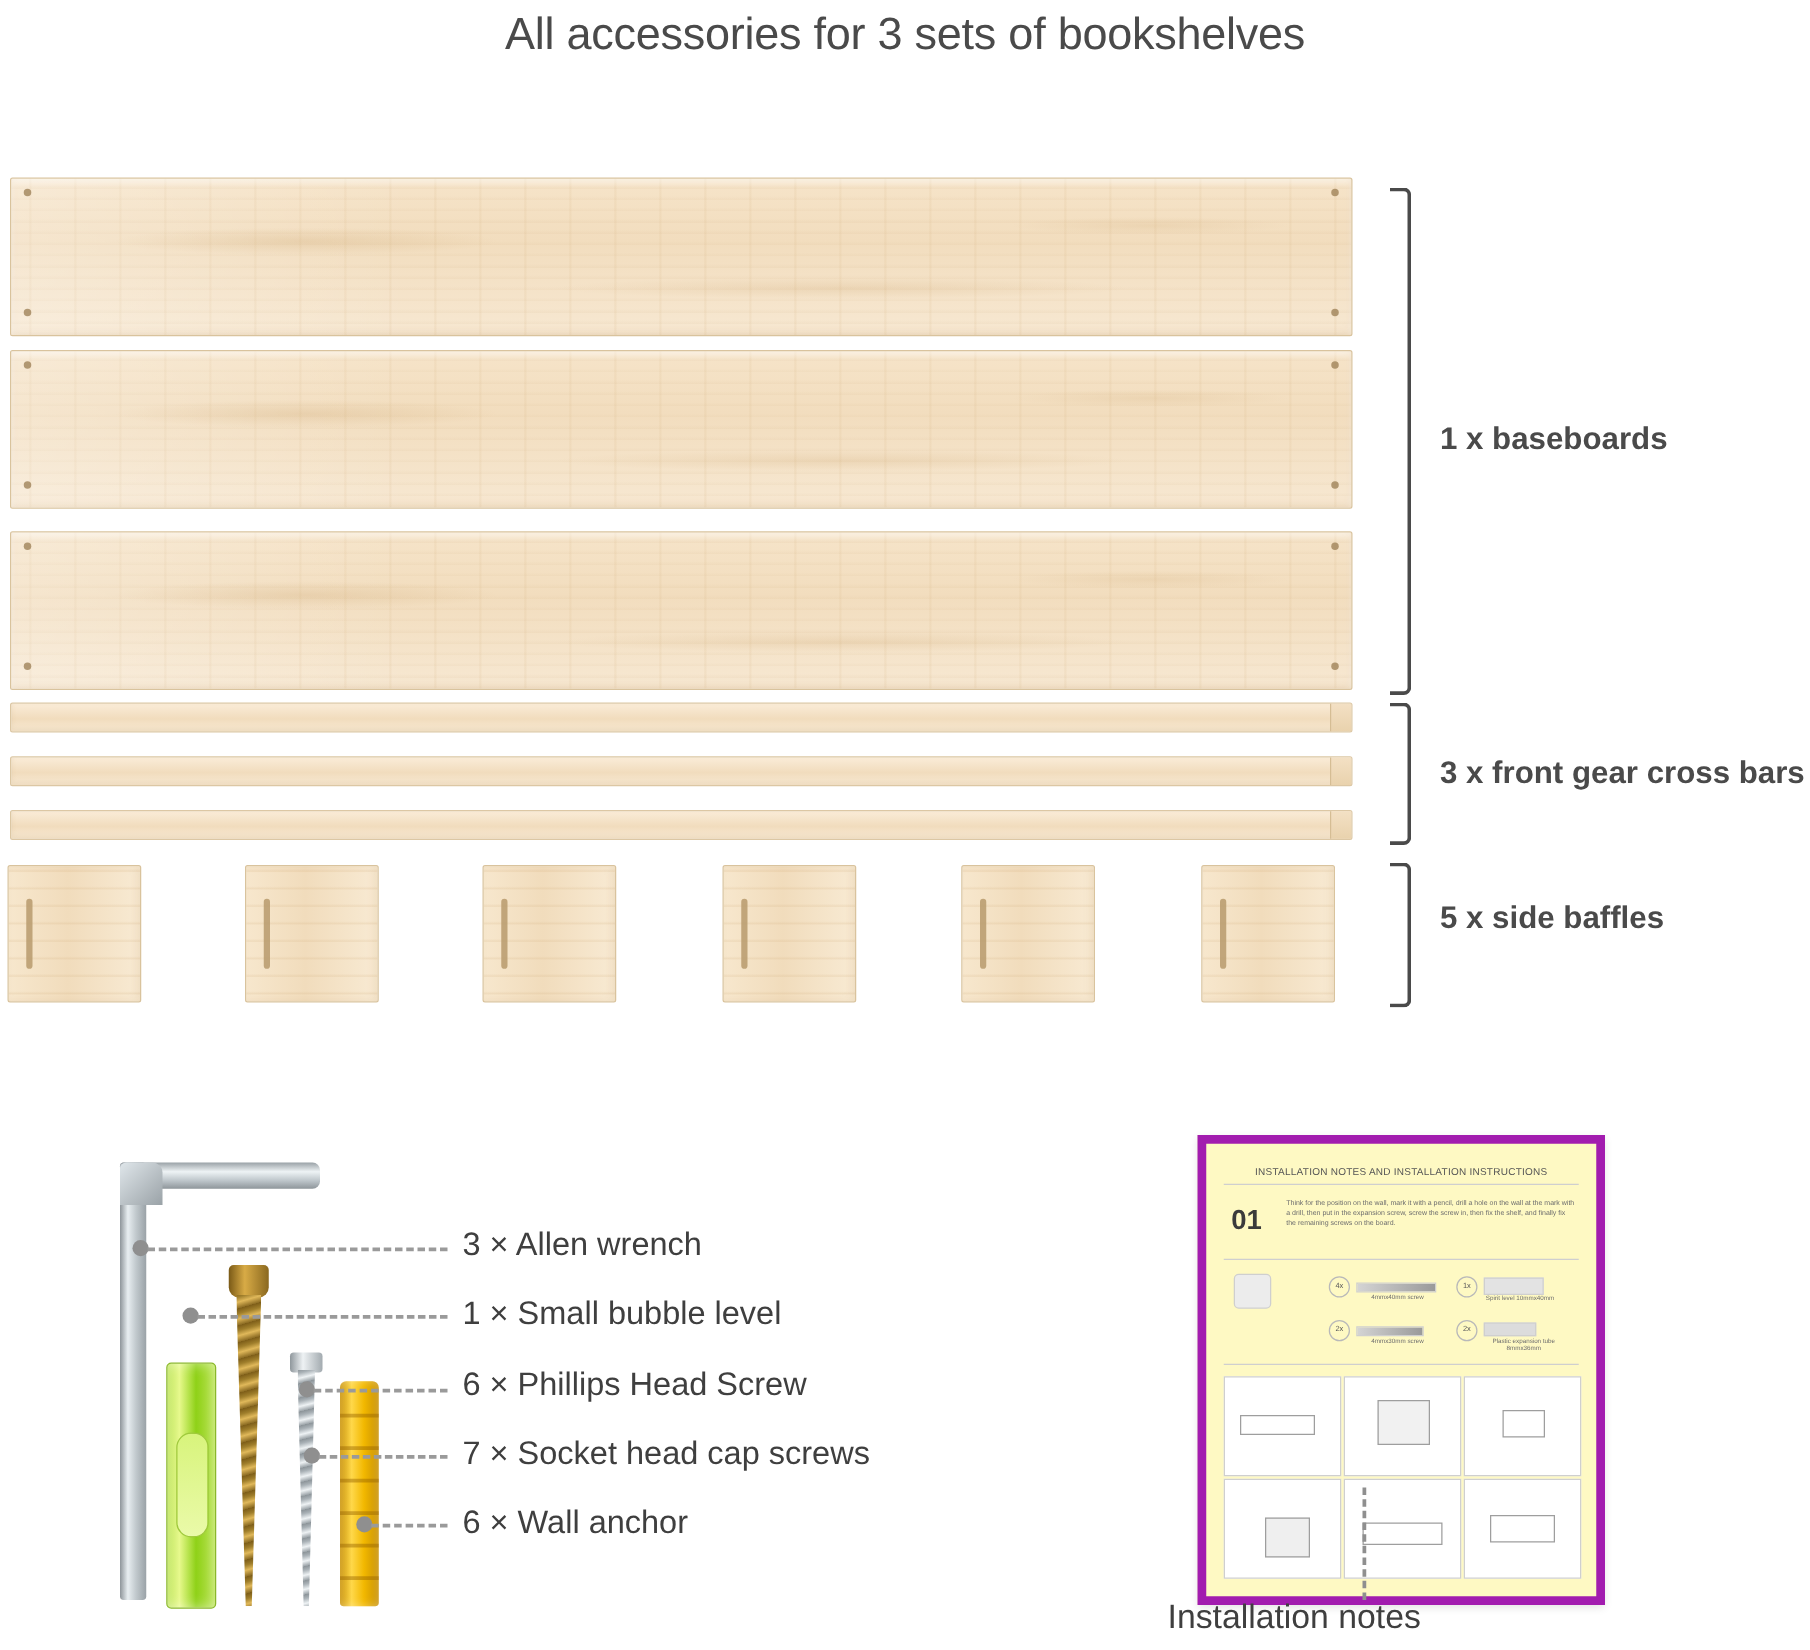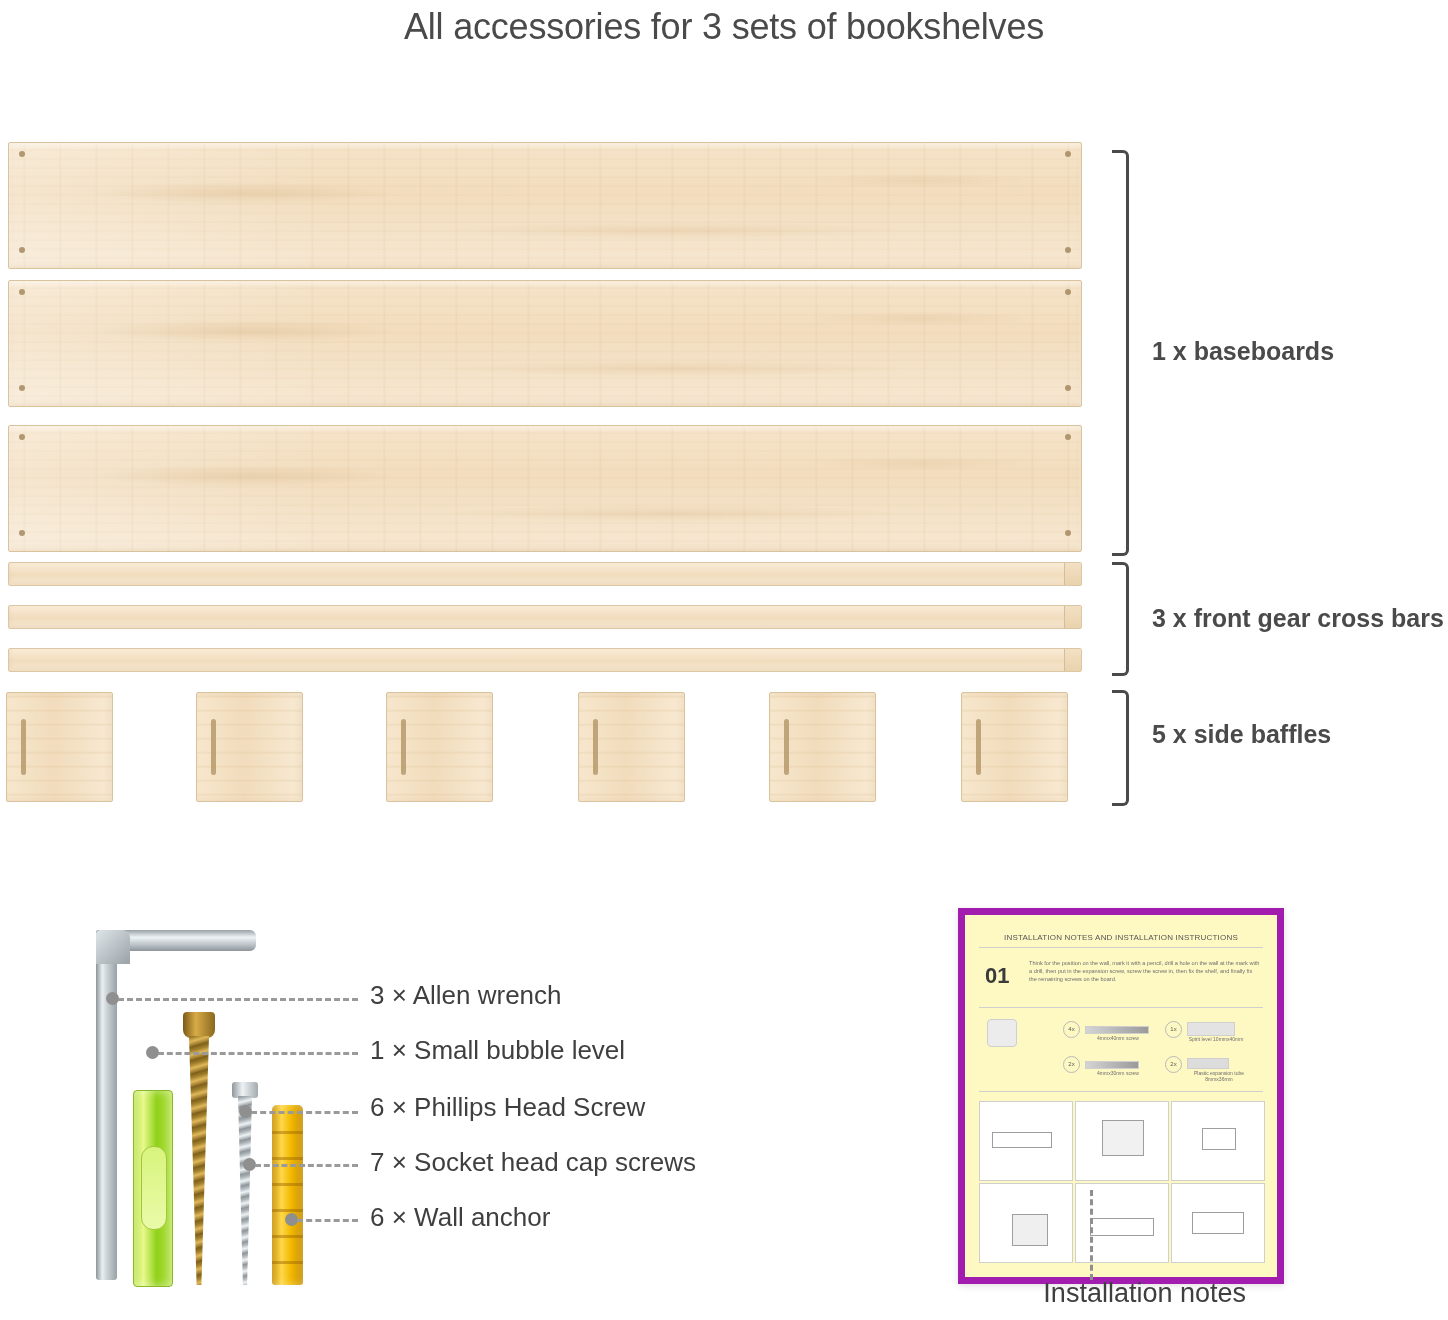--- a/index.html
+++ b/index.html
@@ -332,21 +332,21 @@
     left: 1090px;
     top: 1190px;
     height: 90px;
     border-left: 3px dashed #8f8f8f;
   }
   .nc-caption {
     position: absolute;
     left: 934px;
     top: 1278px;
     width: 312px;
-    text-align: right;
+    text-align: left;
     font-size: 27px;
     color: #3f3f3f;
   }
   .mini-shelf {
     position: absolute;
     border: 1px solid #9e9e9e;
     background: #fff;
   }
 </style>
 </head>

